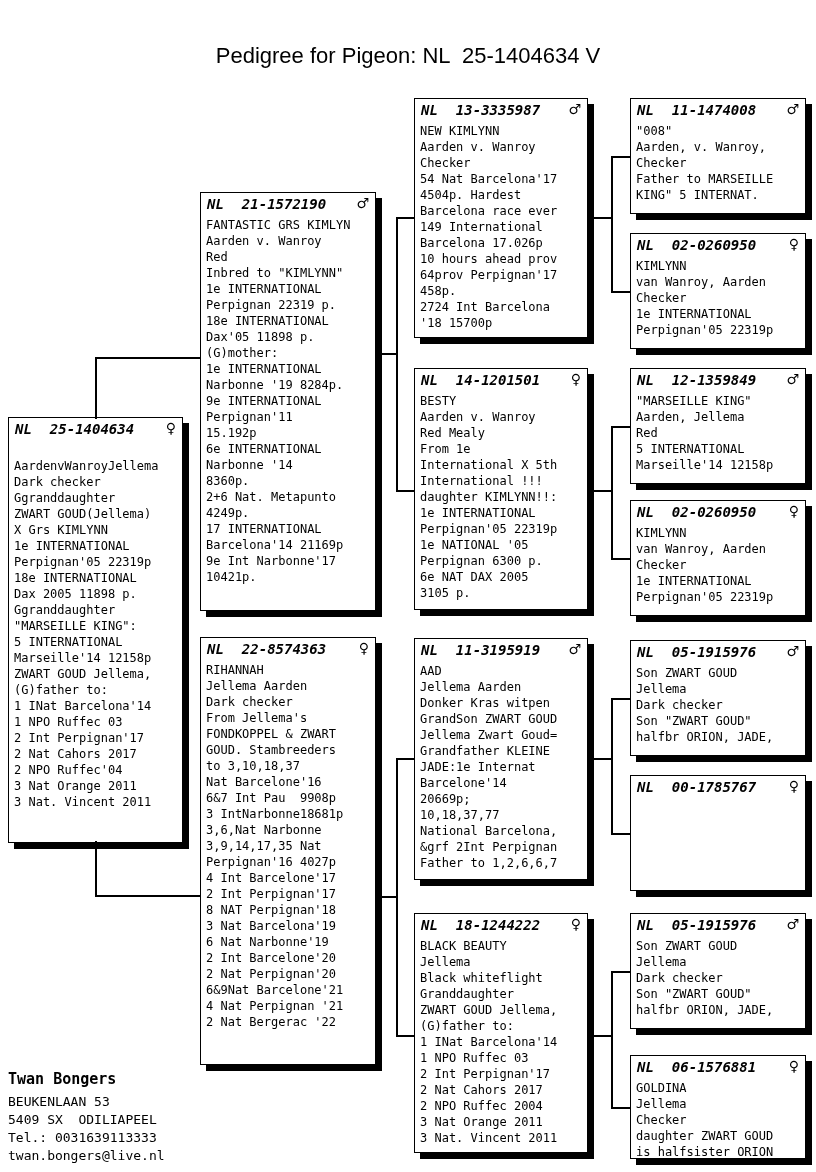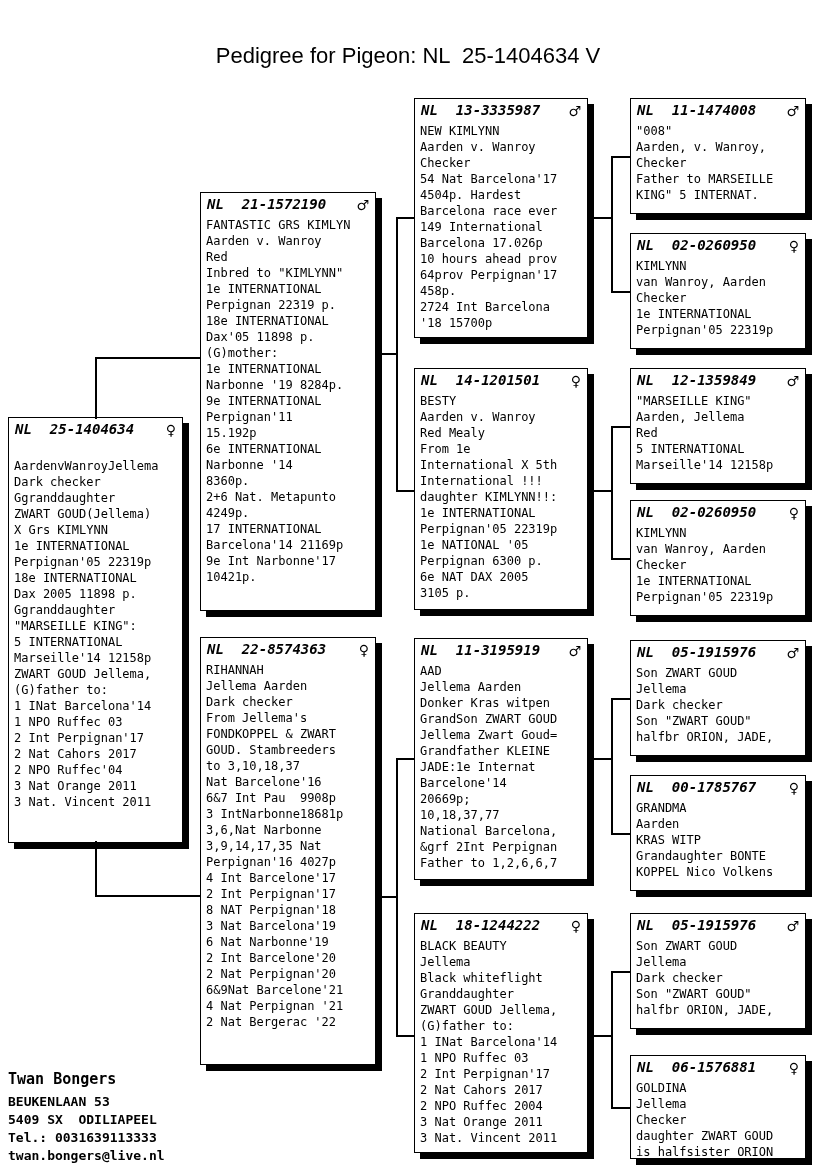--- a/index.html
+++ b/index.html
@@ -12,36 +12,36 @@
   .title {
     position:absolute; top:8px; left:0; right:0; text-align:center;
     font-family:"Liberation Sans","DejaVu Sans",sans-serif;
     font-size:22px; white-space:pre; color:#000;
   }
   .pbox {
     position:absolute; box-sizing:border-box; background:#fff;
     border:1.5px solid #000; box-shadow:6px 6px 0 0 #000;
   }
   .phead {
-    display:flex; align-items:flex-end; padding:3px 6px 0 6px;
+    display:flex; align-items:flex-start; padding:3px 6px 0 6px;
     font-style:italic; font-weight:bold; font-size:14px; line-height:17px;
     white-space:pre;
   }
   .pcountry { margin-right:18px; }
   .psex {
     margin-left:auto; font-style:normal; font-weight:normal; font-size:14px;
     font-family:"DejaVu Sans",sans-serif; line-height:15px;
   }
   .pbody {
     padding:4px 4px 0 5px; font-size:12px; line-height:16px; white-space:pre;
   }
   .line { position:absolute; background:#000; }
   .owner { position:absolute; left:8px; top:1033px; }
   .owner-name { font-weight:bold; font-size:15px; line-height:22px; white-space:pre; }
-  .owner-address { font-size:13px; line-height:18px; white-space:pre; margin-top:3px;font-weight:bold; }
+  .owner-address { font-size:13px; line-height:18px; white-space:pre; margin-top:3px; }
   .footer {
     position:absolute; right:3px; top:1139px; font-style:italic; font-size:11.5px;
     white-space:pre; font-weight:bold;
   }
   .footer-date { margin-right:14px; font-weight:normal; }
 </style>
 </head>
 <body>
 
 <div class="page">
@@ -289,25 +289,20 @@
 Son "ZWART GOUD"
 halfbr ORION, JADE,</div>
   </div>
 
   <div class="pbox" style="left:630px;top:740px;width:176px;height:116px">
     <div class="phead">
       <span class="pcountry">NL</span>
       <span class="pring">00-1785767</span>
       <span class="psex">♀</span>
     </div>
-    <div class="pbody">GRANDMA
-Aarden
-KRAS WITP
-Grandaughter BONTE
-KOPPEL Nico Volkens</div>
   </div>
 
   <div class="pbox" style="left:630px;top:878px;width:176px;height:116px">
     <div class="phead">
       <span class="pcountry">NL</span>
       <span class="pring">05-1915976</span>
       <span class="psex">♂</span>
     </div>
     <div class="pbody">Son ZWART GOUD
 Jellema

